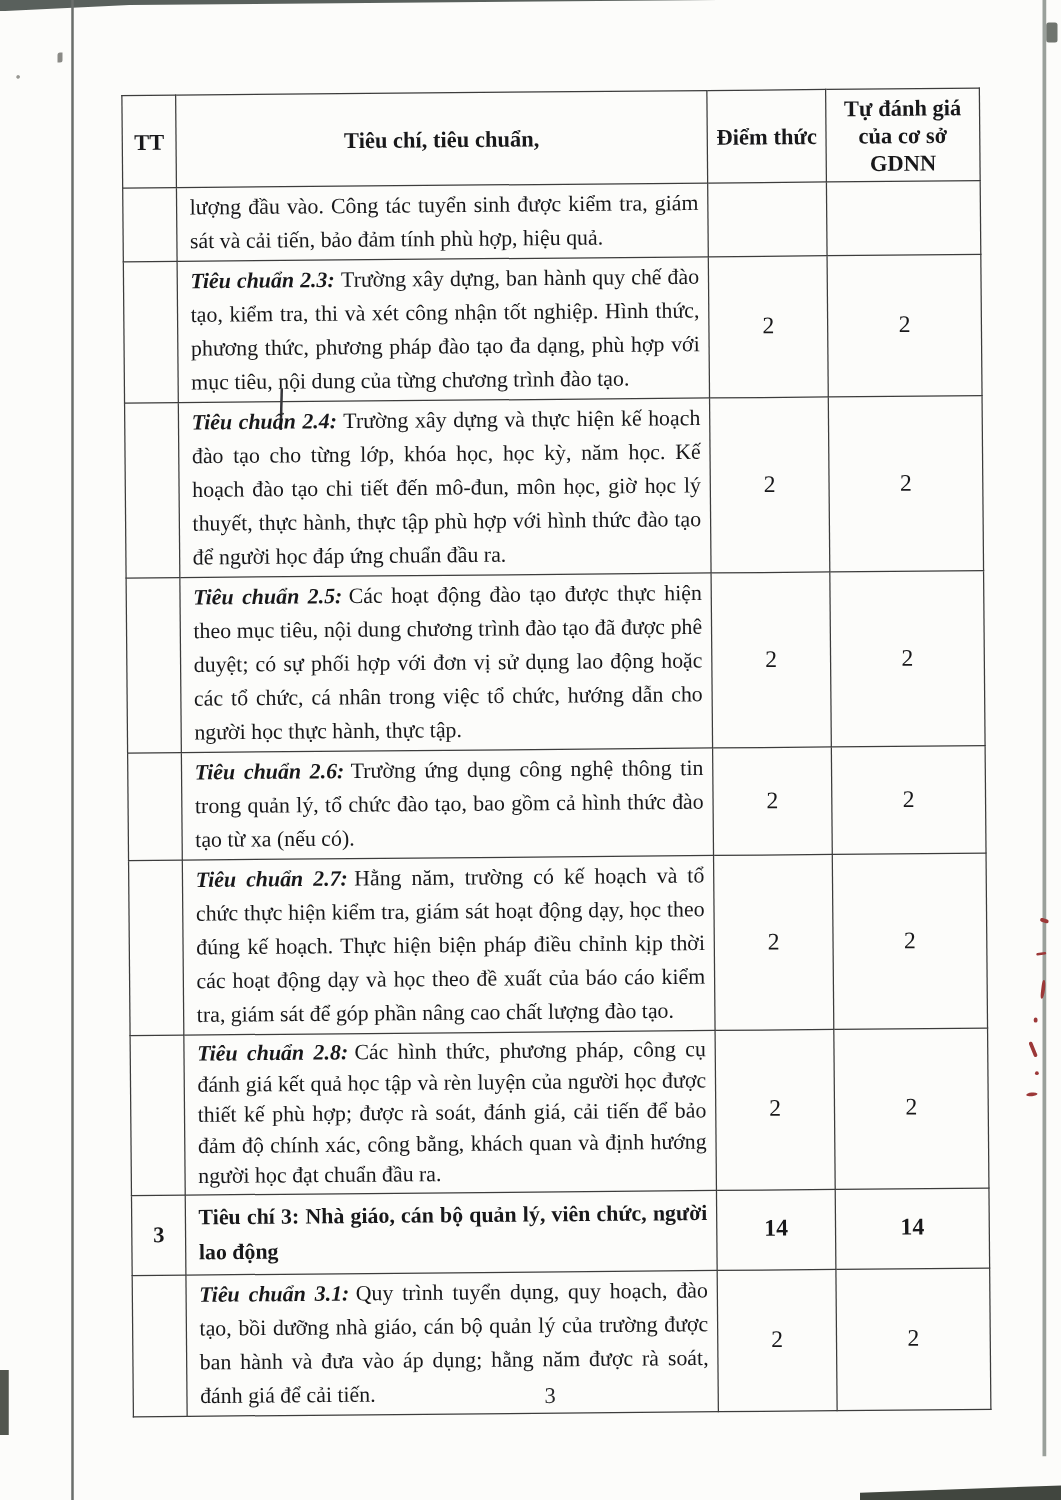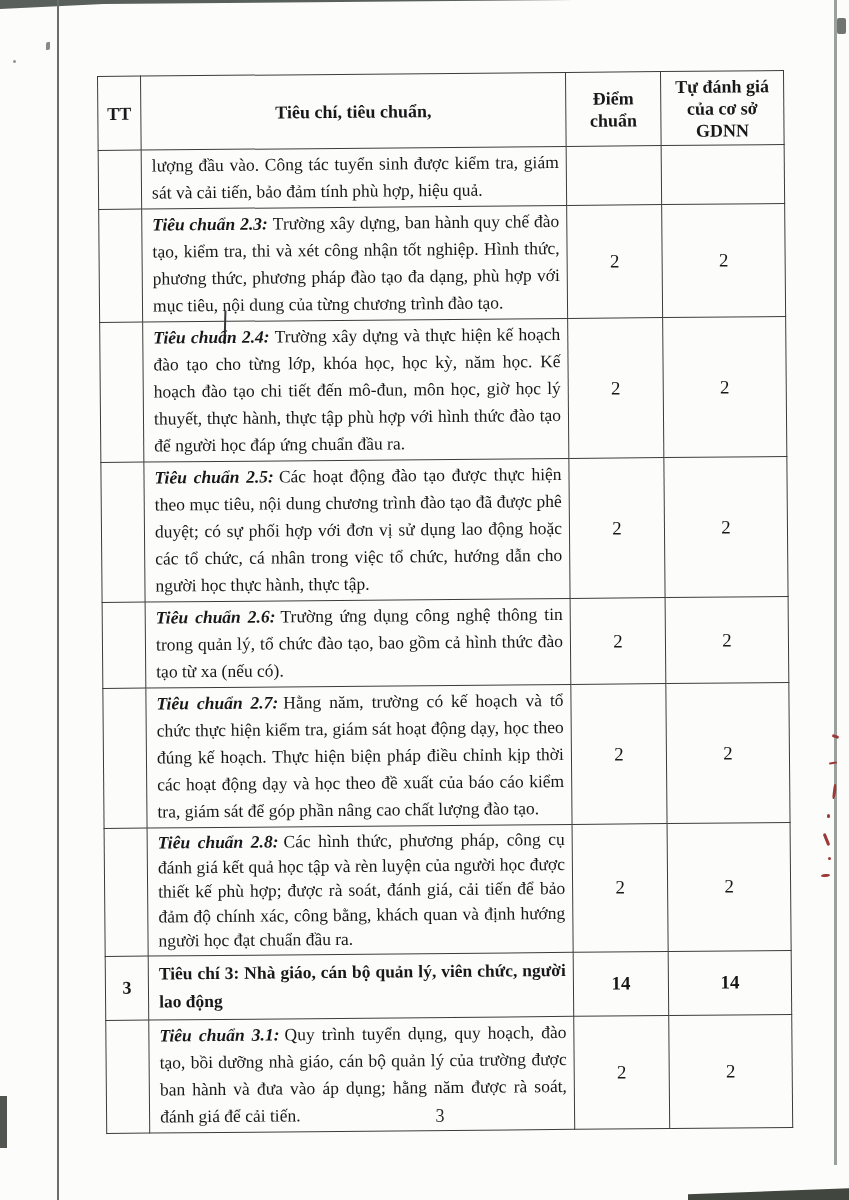--- a/index.html
+++ b/index.html
@@ -86,21 +86,21 @@
       <colgroup>
         <col class="c-tt">
           <col class="c-crit">
           <col class="c-score">
           <col class="c-self">
       </colgroup>
       <thead>
         <tr>
           <th>TT</th>
           <th>Tiêu chí, tiêu chuẩn,</th>
-          <th>Điểm chuẩn</th>
+          <th>Điểm thức</th>
           <th>Tự đánh giá của cơ sở GDNN</th>
         </tr>
       </thead>
       <tbody>
           <tr class="row-style-continuation">
             <td class="tt-cell"></td>
             <td class="crit-cell"><span class="crit-text">lượng đầu vào. Công tác tuyển sinh được kiểm tra, giám sát và cải tiến, bảo đảm tính phù hợp, hiệu quả.</span></td>
             <td class="score-cell"></td>
             <td class="score-cell"></td>
           </tr>

